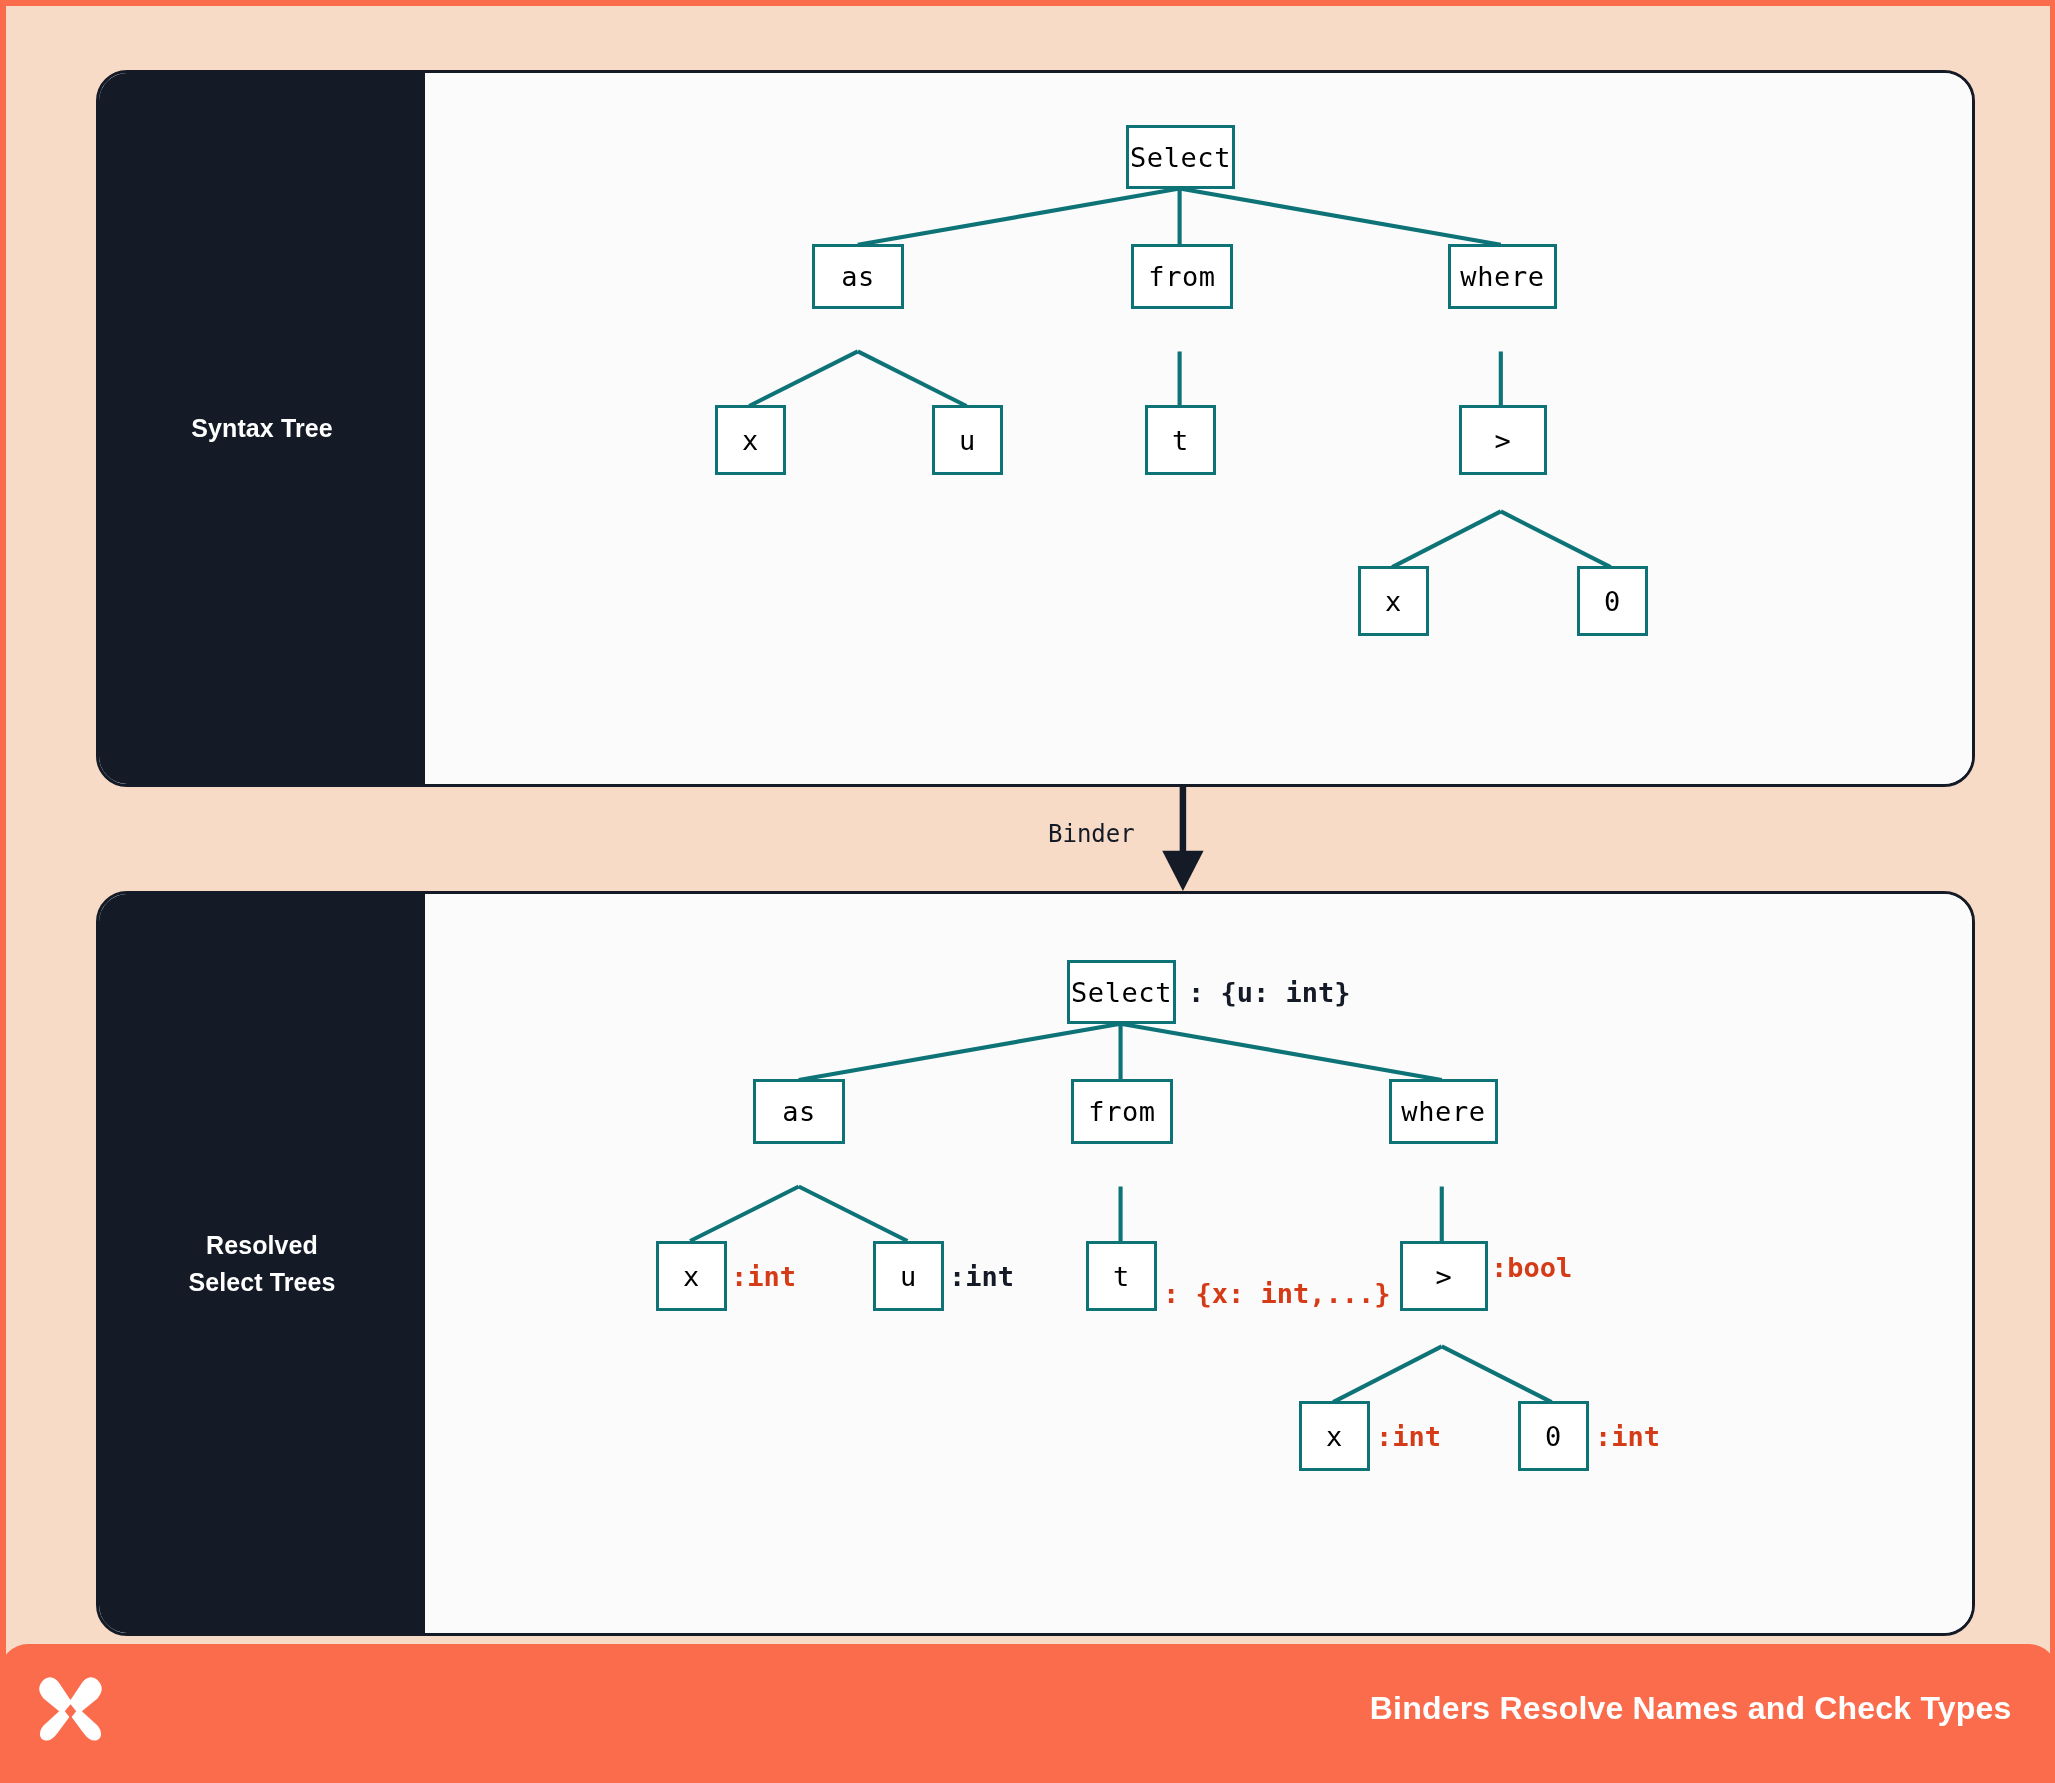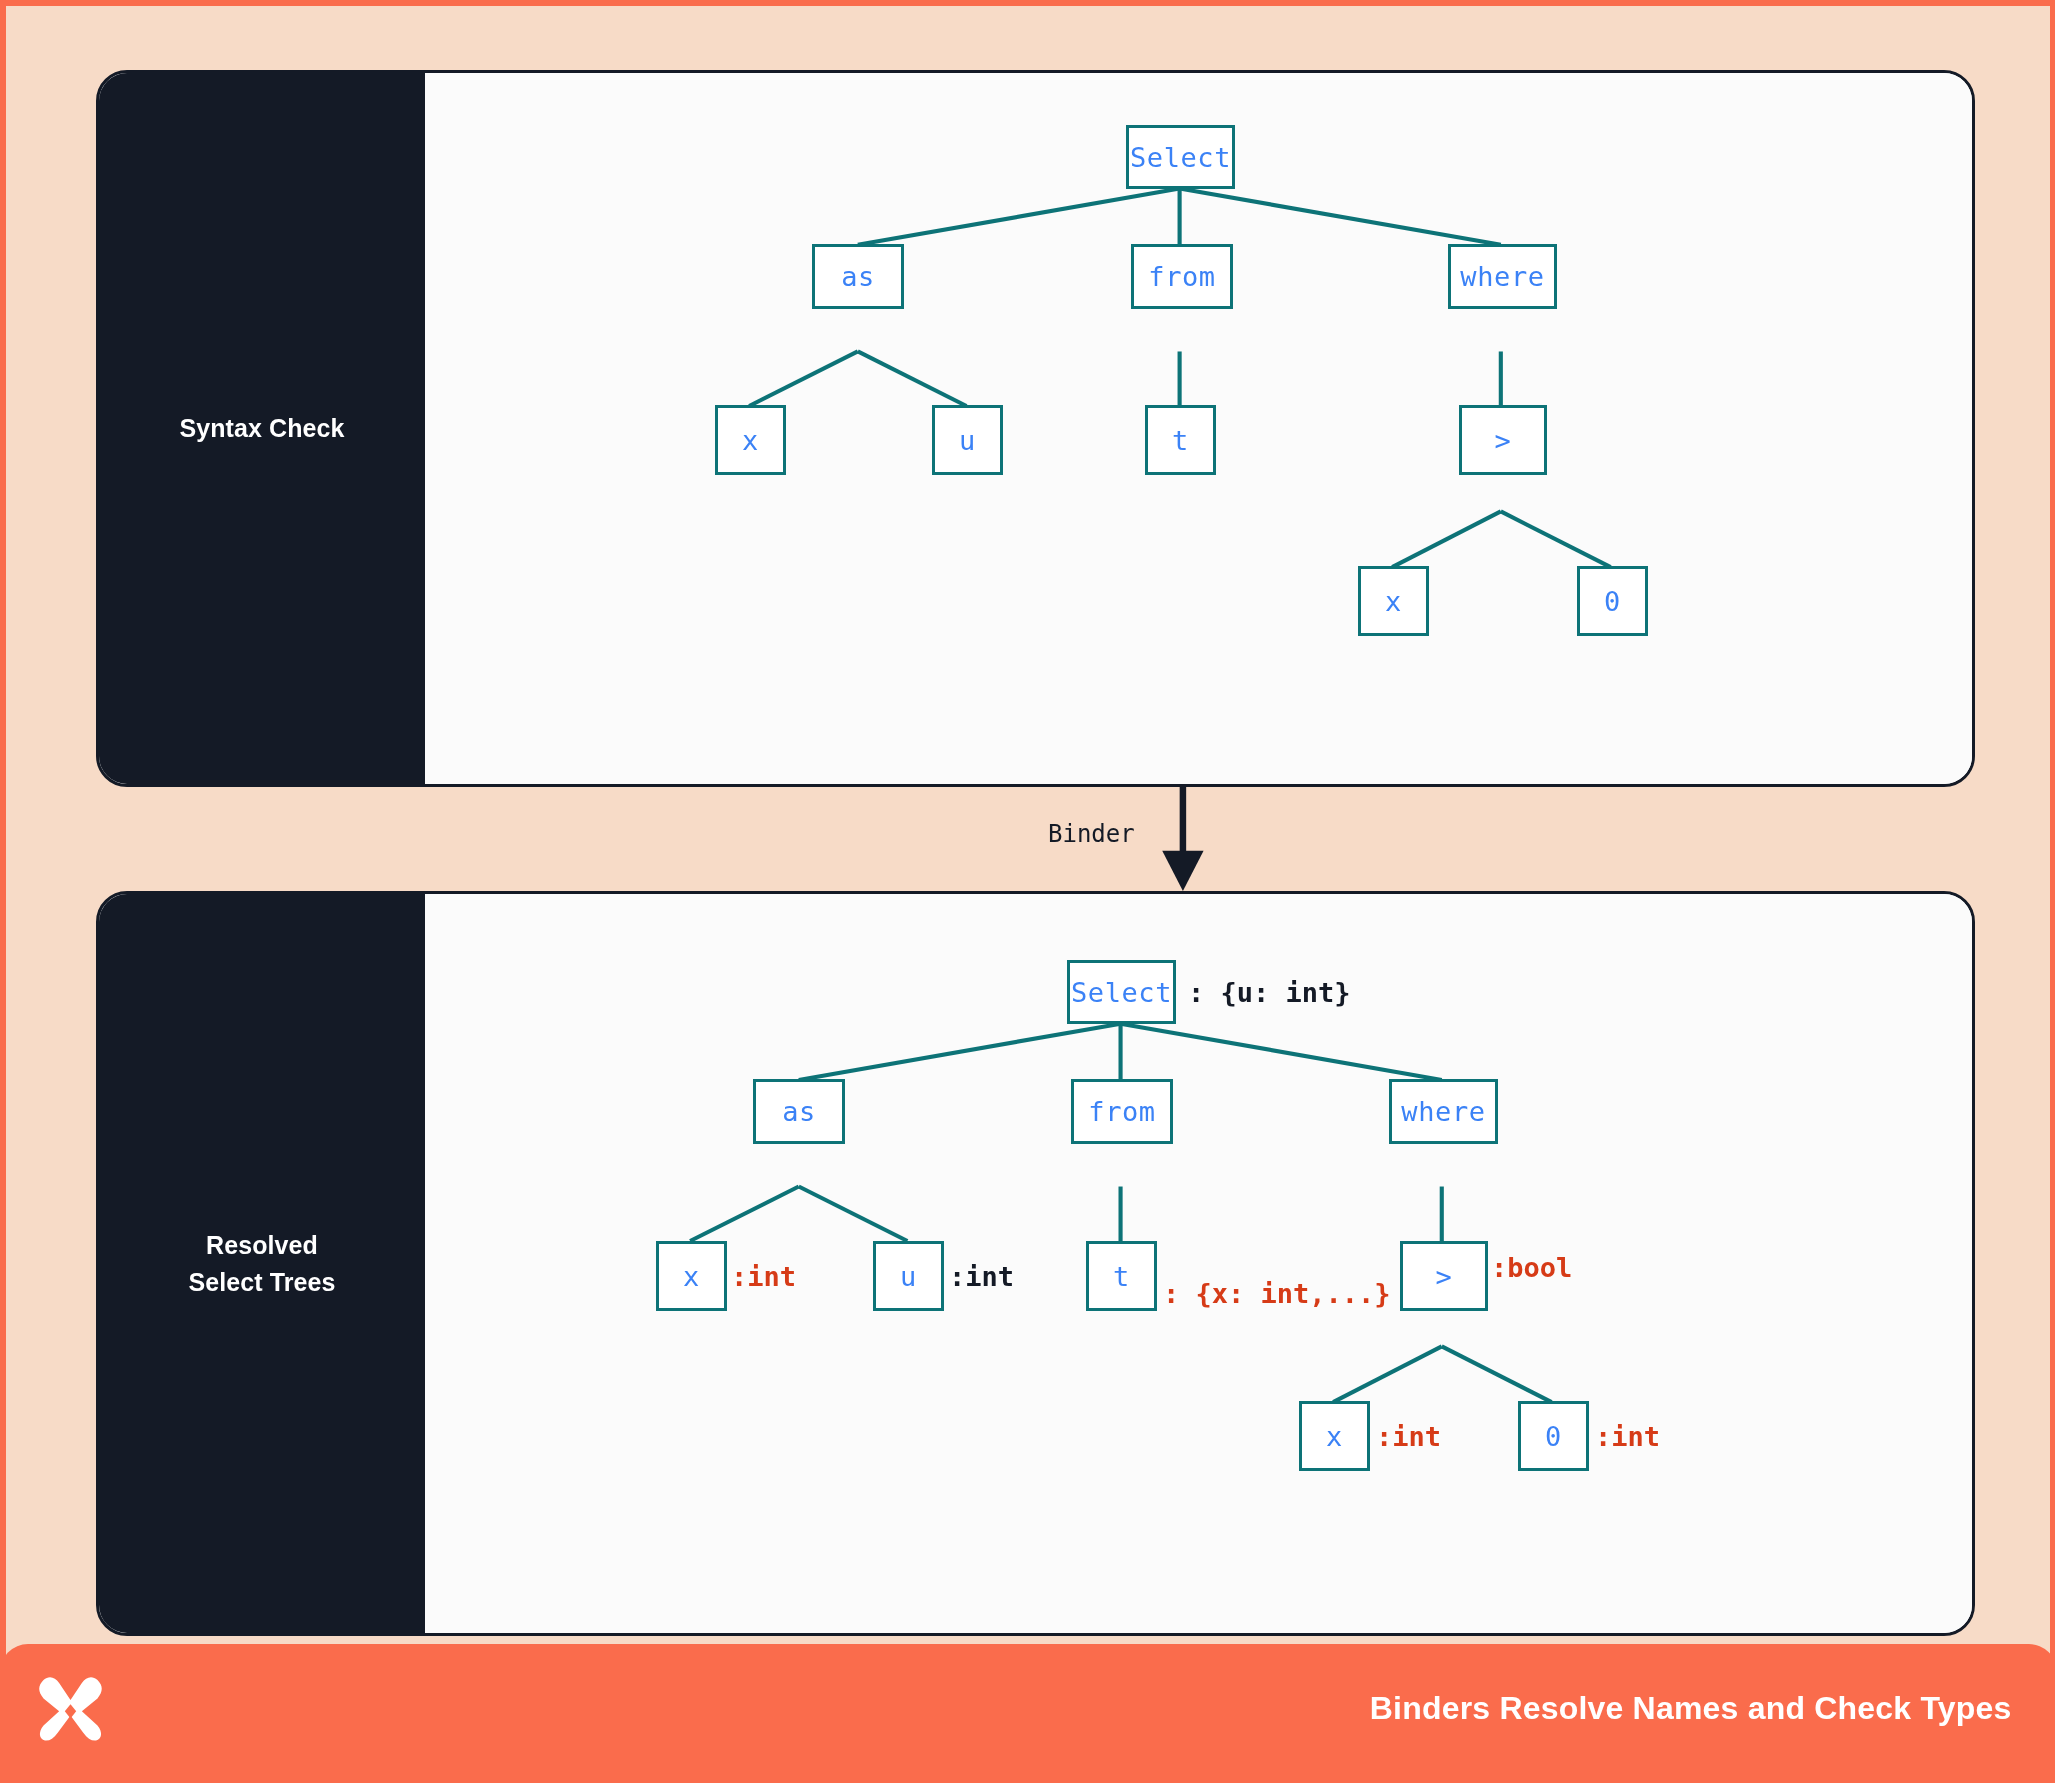--- a/index.html
+++ b/index.html
@@ -65,21 +65,21 @@
     position: absolute;
     background: #FFFFFF;
     border: 3.5px solid #0D7377;
     box-sizing: border-box;
     display: flex;
     align-items: center;
     justify-content: center;
     z-index: 3;
   }
   .node-label {
-    color: #3b82f6;
+    color: #000000;
     font-family: "DejaVu Sans Mono", "Liberation Mono", monospace;
     font-size: 27px;
     line-height: 1;
     letter-spacing: 0.6px;
   }
 
   
   .edges {
     position: absolute;
     left: 0; top: 0;
@@ -147,21 +147,21 @@
   }
 </style>
 </head>
 <body>
 
 <div id="root">
 
   <div class="panel" id="panel-syntax-tree">
 
     <div class="panel-sidebar">
-      <div class="panel-sidebar-label">Syntax Check</div>
+      <div class="panel-sidebar-label">Syntax Tree</div>
     </div>
 
     <div class="panel-canvas">
 
       <svg class="edges" viewBox="0 0 2620 1200" preserveAspectRatio="none">
         <g stroke="#0D7377" stroke-width="7" fill="none">
 
           <line x1="1278" y1="195" x2="733" y2="290"></line>
           <line x1="1278" y1="195" x2="1278" y2="290"></line>
           <line x1="1278" y1="195" x2="1822" y2="290"></line>

